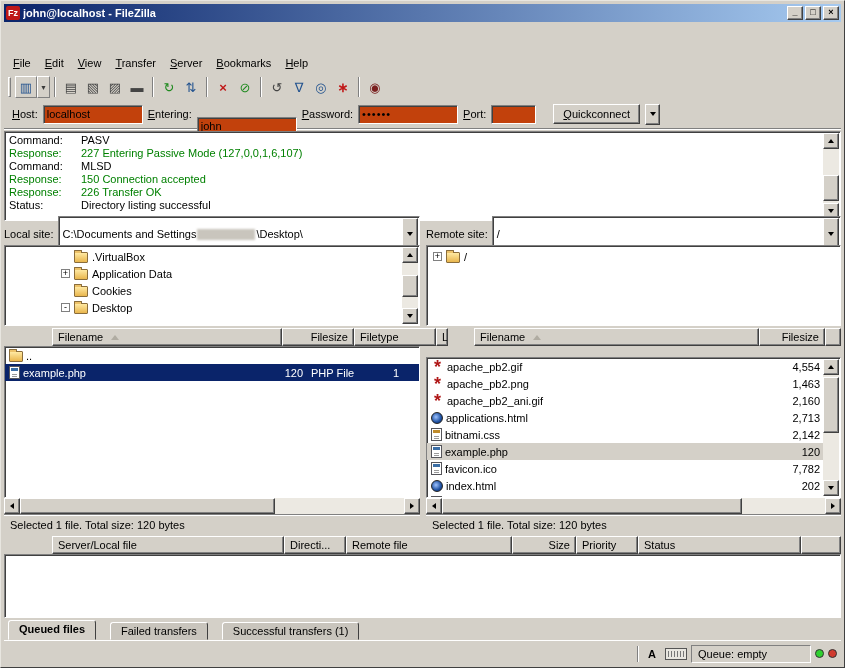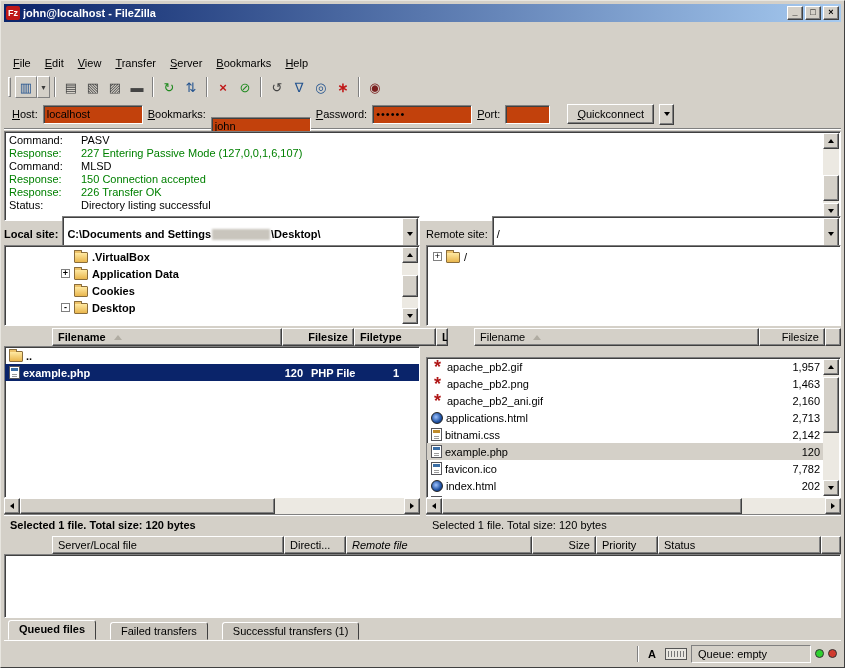--- a/index.html
+++ b/index.html
@@ -73,21 +73,21 @@
   .vtrack { flex:1; position:relative; }
   .htrack { flex:1; position:relative; }
   .vthumb { position:absolute; left:0; right:0; background:#d4d0c8; border:1px solid;
     border-color:#fff #404040 #404040 #fff; box-shadow:inset -1px -1px 0 #808080; }
   .hthumb { position:absolute; top:0; bottom:0; background:#d4d0c8; border:1px solid;
     border-color:#fff #404040 #404040 #fff; box-shadow:inset -1px -1px 0 #808080; }
 
   
   .panes { flex:1; display:flex; min-height:0; }
   .pane { display:flex; flex-direction:column; min-width:0; }
-  .pane.local { width:416px; flex:0 0 auto;font-weight:bold; }
+  .pane.local { width:416px; flex:0 0 auto; }
   .pane.remote { flex:1; }
   .pane-splitter { width:6px; flex:0 0 auto; }
 
   .sitebar { height:22px; flex:0 0 auto; display:flex; align-items:center; gap:4px; padding:1px 0; }
   .combo { flex:1; height:36px; display:flex; align-items:center; padding:0 18px 0 4px;
     position:relative; white-space:nowrap; overflow:hidden; }
   .combo-btn { position:absolute; right:1px; top:1px; bottom:1px; width:16px; background:#d4d0c8;
     border:1px solid; border-color:#fff #404040 #404040 #fff; box-shadow:inset -1px -1px 0 #808080;
     display:flex; align-items:center; justify-content:center; }
   .redacted { display:inline-block; width:58px; height:11px; background:#c9c5bd; filter:blur(1.2px); margin:0 1px; }
@@ -136,21 +136,21 @@
   .sel-active { background:#0a246a; color:#fff; }
   .sel-inactive { background:#d4d0c8; }
   .pane.remote .list { padding-right:16px;margin-top:11px; }
 
   .pstatus { height:20px; flex:0 0 auto; display:flex; align-items:center; padding:0 6px;
     border-top:1px solid #808080; box-shadow:inset 0 1px 0 #fff; }
 
   
   .queue { flex:0 0 auto; margin-top:2px; display:flex; flex-direction:column;border-radius:31px; }
   .qbody { height:64px; }
-  .qc1{width:232px;} .qc2{width:62px;} .qc3{width:186px;font-style:italic;} .qc4{width:64px;} .qc5{width:62px;} .qc6{width:163px;}
+  .qc1{width:232px;} .qc2{width:62px;} .qc3{width:166px;} .qc4{width:64px;} .qc5{width:62px;} .qc6{width:163px;}
 
   .tabs { height:22px; flex:0 0 auto; display:flex; align-items:flex-end; gap:14px; padding:2px 2px 0 4px; }
   .tab { height:18px; padding:2px 10px 0; background:#c9c5bd; border:1px solid;
     border-color:#fff #404040 transparent #fff; border-radius:3px 3px 0 0; white-space:nowrap; }
   .tab.active { font-weight:bold; height:20px; background:#d4d0c8; }
 
   
   .statusbar { height:24px; flex:0 0 auto; display:flex; align-items:center; gap:4px;
     padding:2px 4px 0 2px; border-top:1px solid #fff; }
   .sb-space { flex:1; }
@@ -210,21 +210,21 @@
     <span class="tbtn c-blue">∇</span>
     <span class="tbtn c-blue">◎</span>
     <span class="tbtn c-red">∗</span>
     <span class="tsep"></span>
     <span class="tbtn c-maroon">◉</span>
   </div>
 
   <div class="quickbar">
     <span class="q-label">Host:</span>
     <input class="q-input" style="width: 100px;" value="localhost">
-    <span class="q-label">Bookmarks:</span>
+    <span class="q-label">Entering:</span>
     <input class="q-input" style="width: 100px; margin-top: 24px;" value="john">
     <span class="q-label">Password:</span>
     <input class="q-input pw" style="width: 100px;" value="••••••">
     <span class="q-label">Port:</span>
     <input class="q-input" style="width: 45px;" value="">
     <span class="push" style="margin-left:12px">Quickconnect</span>
     <span class="mini-dd">
         <span class="tri-down"></span>
       </span>
   </div>
@@ -383,21 +383,21 @@
           </span>
         <span class="hcell right fill">Filesize</span>
         <span class="hcell" style="width:16px;padding:0;"></span>
       </div>
       <div class="list sunken">
         <div class="lrow">
             <span class="lcell cw-name-r">
               <span class="i-image"></span>
               <span>apache_pb2.gif</span>
             </span>
-            <span class="lcell right" style="flex:1">1,957</span>
+            <span class="lcell right" style="flex:1">4,554</span>
           </div>
         <div class="lrow">
             <span class="lcell cw-name-r">
               <span class="i-image"></span>
               <span>apache_pb2.png</span>
             </span>
             <span class="lcell right" style="flex:1">1,463</span>
           </div>
         <div class="lrow">
             <span class="lcell cw-name-r">

